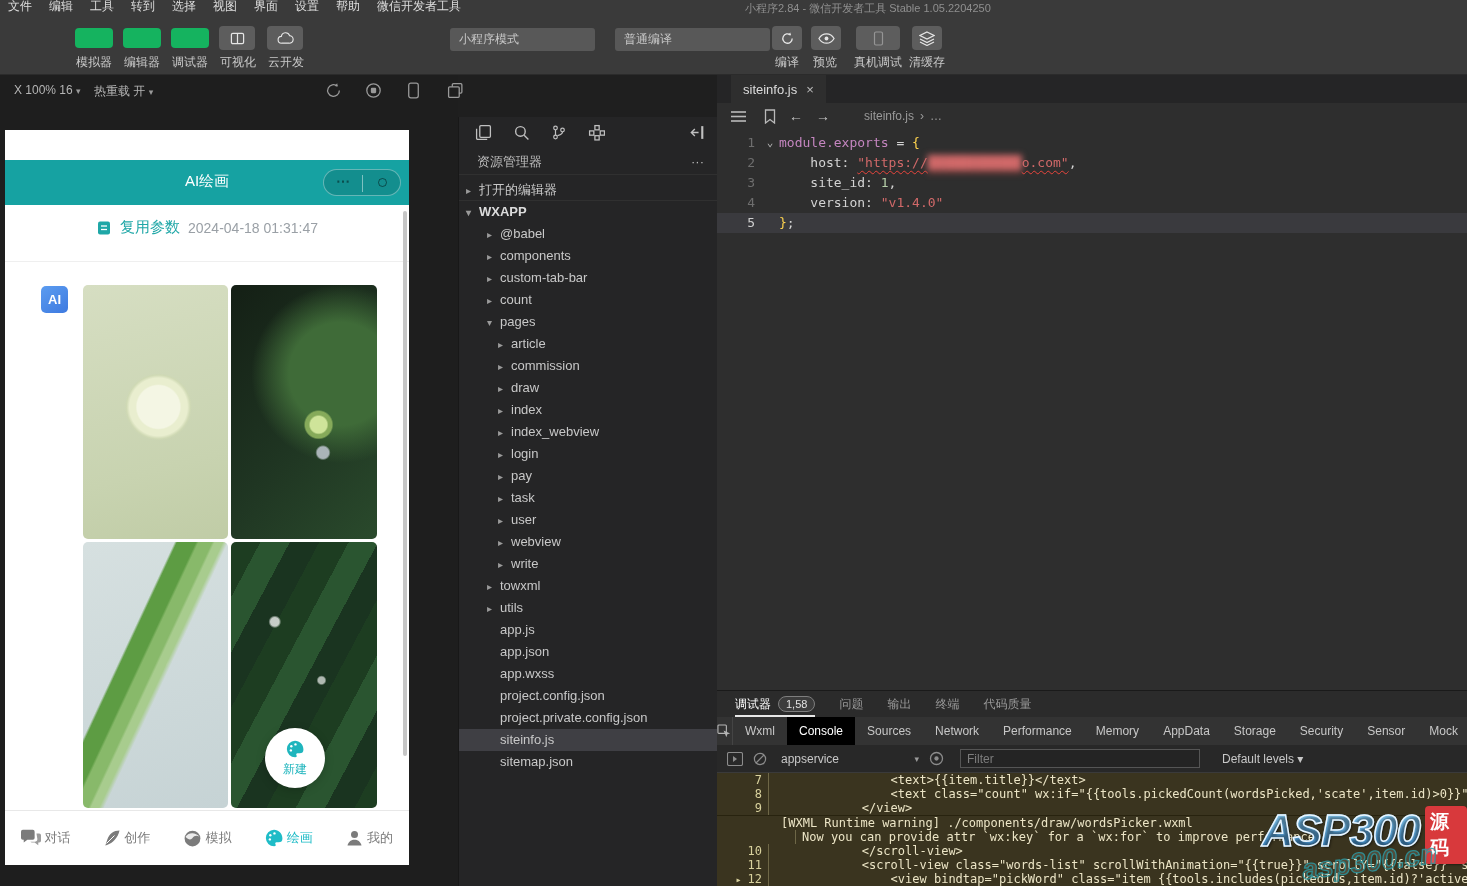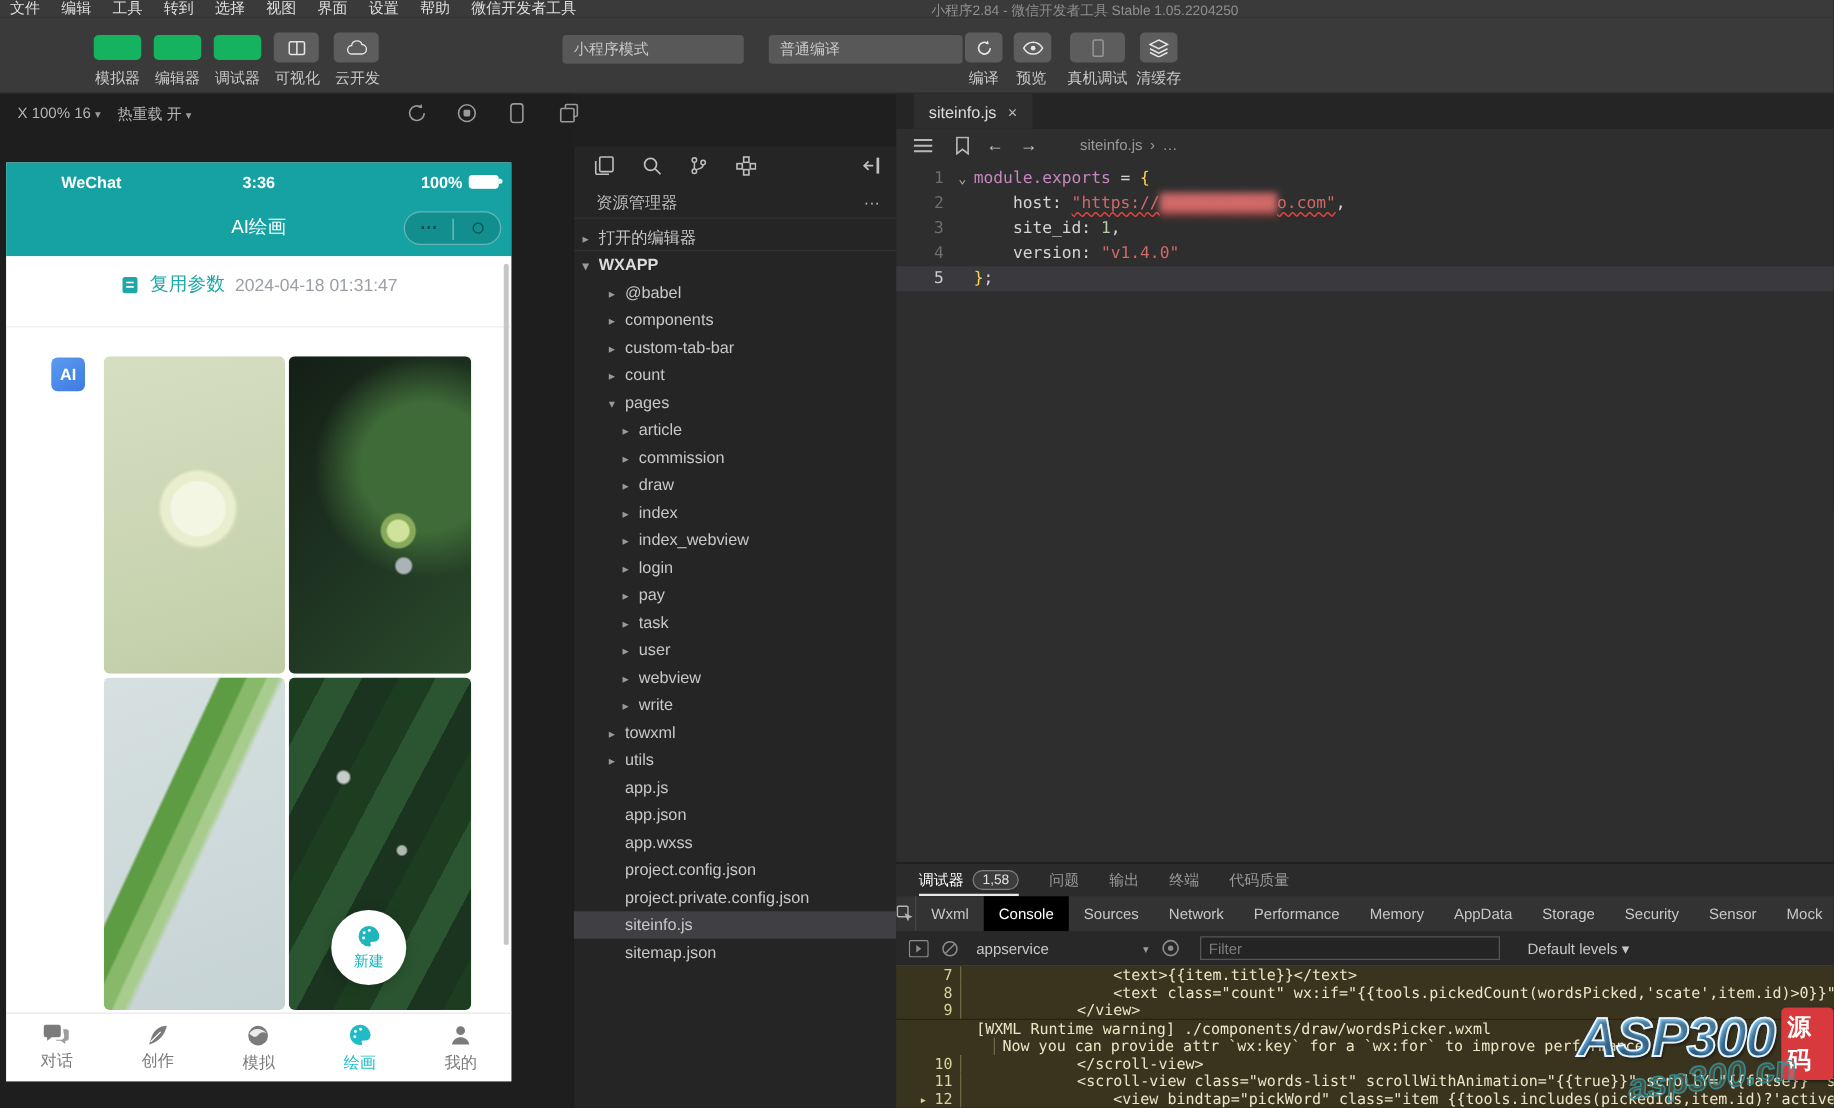--- a/index.html
+++ b/index.html
@@ -76,21 +76,21 @@
                 radial-gradient(circle at 45% 78%, rgba(255,255,255,.6) 0 2%, transparent 3%),
                 repeating-linear-gradient(118deg, #1d3d21 0 26px, #2a5530 26px 52px, #1a3420 52px 78px); }
   #fab { position:absolute; left:260px; top:523px; width:60px; height:60px; border-radius:50%; background:#fff;
          box-shadow:0 2px 10px rgba(0,0,0,.18); display:flex; flex-direction:column; align-items:center;
          justify-content:center; gap:1px; }
   #fab .flbl { color:#1fb5bd; font-size:12px; }
   #p-scroll { position:absolute; right:2px; top:6px; width:4px; height:545px; background:#c6c6c6; border-radius:2px; }
 
   #p-tabbar { position:absolute; left:0; top:680px; width:404px; height:55px; background:#fff; border-top:1px solid #e8e8e8;
               display:flex; }
-  .ptab { flex:1; display:flex; flex-direction:column; align-items:center; justify-content:center; gap:2px;
+  .ptab { flex:1; display:flex; align-items:center; justify-content:center; gap:2px;
           color:#7b7b7b; font-size:13px; }
   .ptab svg { display:block; }
   .ptab.on { color:#1fbcc7; }
 
   
   #explorer { left:458px; top:75px; width:259px; height:811px; background:#252526; border-left:1px solid #181818;margin-top:42px; }
   #act-row { position:absolute; left:0; top:0; width:259px; height:30px; display:flex; align-items:center; gap:21px;
              padding-left:16px; color:#c0c0c0; }
   #act-collapse { position:absolute; right:12px; top:7px; }
   #exp-head { position:absolute; left:0; top:32px; width:259px; height:26px; display:flex; align-items:center;
@@ -281,28 +281,20 @@
       </span>
       <span class="simicon" style="left:435px">
         <svg width="17" height="17" viewBox="0 0 16 16">
             <rect x="1.5" y="4.5" width="10" height="10" rx="1" fill="none" stroke="#9a9a9a" stroke-width="1.2"></rect>
             <path d="M5 4.5V2.5a1 1 0 0 1 1-1h7a1 1 0 0 1 1 1v7a1 1 0 0 1-1 1h-1.8" fill="none" stroke="#9a9a9a" stroke-width="1.2"></path>
           </svg>
       </span>
     </div>
 
     <div id="phone">
-      <div id="p-status" class="teal-bg">
-        <span style="margin-left:44px">WeChat</span>
-        <span class="t">3:36</span>
-        <span id="battwrap">
-            <span>100%</span>
-            <span id="batt"></span>
-          </span>
-      </div>
       <div id="p-nav" class="teal-bg">
         <div id="p-title">AI绘画</div>
         <div id="capsule">
           <span class="dots">⋯</span>
           <span class="div"></span>
           <span class="circ"></span>
         </div>
       </div>
 
       <div id="p-content">

